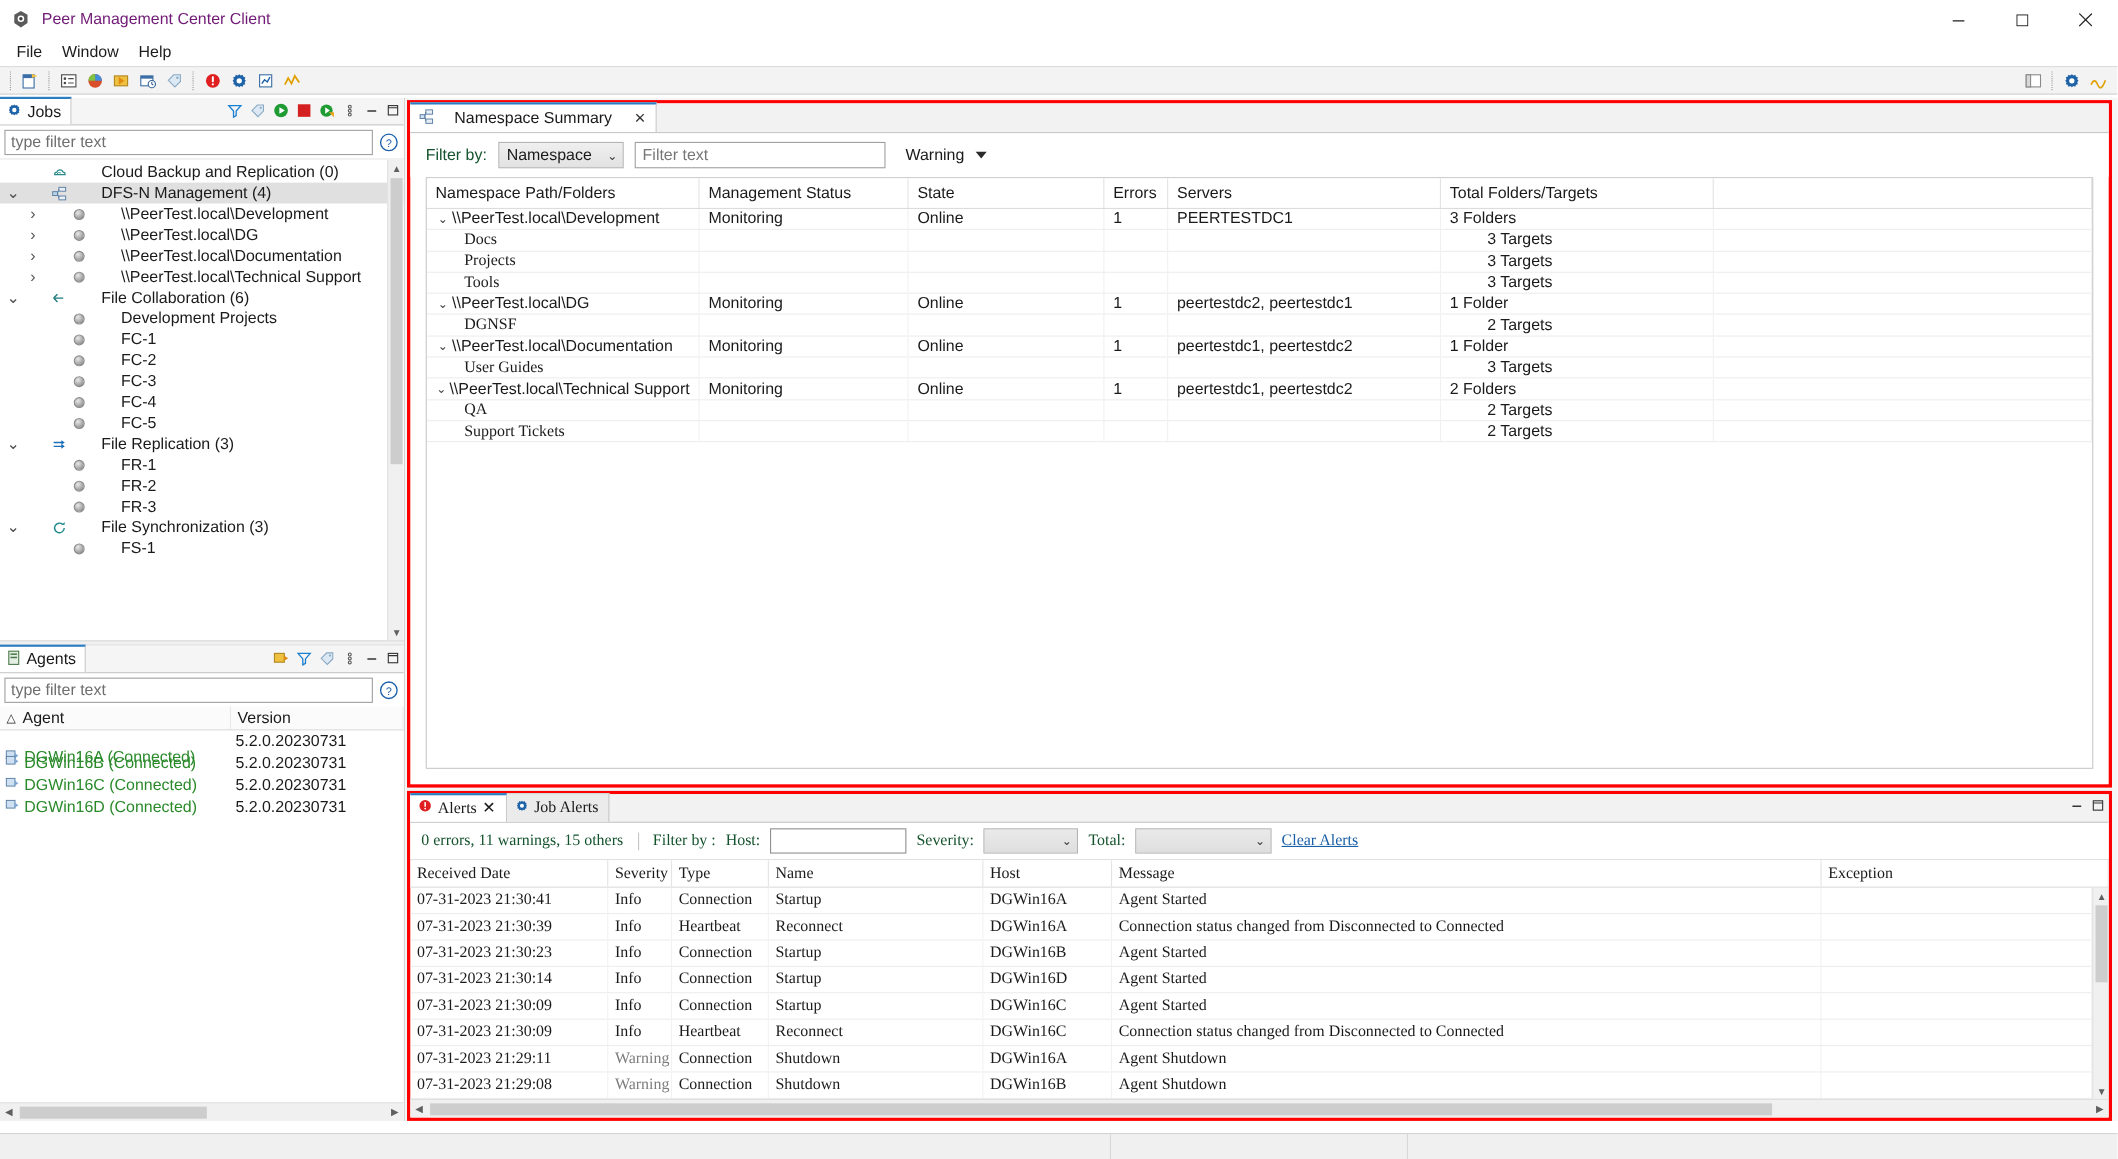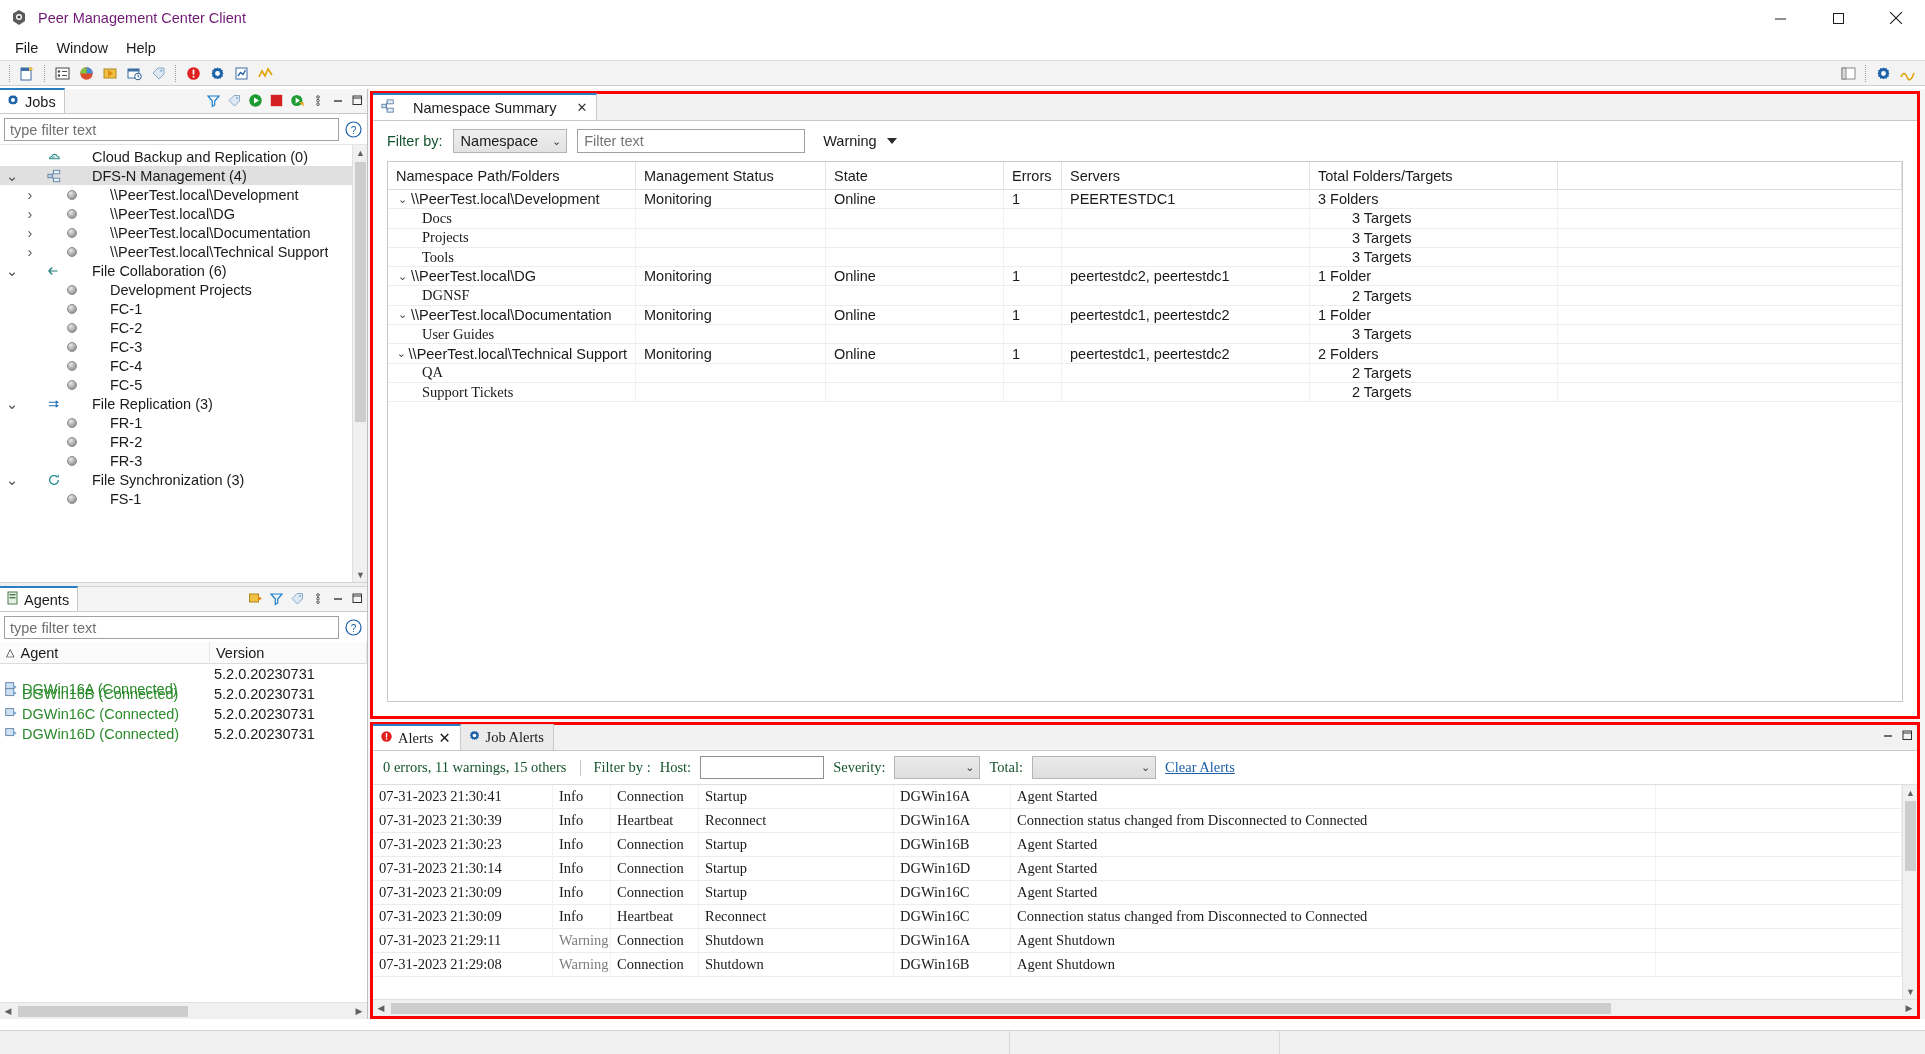--- a/index.html
+++ b/index.html
@@ -1189,20 +1189,43 @@
           <span class="chev">⌄</span>
         </div>
         <span class="lbl">Total:</span>
         <div class="type-combo">
           <span class="chev">⌄</span>
         </div>
         <span class="link">Clear Alerts</span>
       </div>
 
       <div class="al-table">
+        <div class="al-head">
+          <div class="al-th a1">
+              <span>Received Date</span>
+            </div>
+          <div class="al-th a2">
+              <span>Severity</span>
+            </div>
+          <div class="al-th a3">
+              <span>Type</span>
+            </div>
+          <div class="al-th a4">
+              <span>Name</span>
+            </div>
+          <div class="al-th a5">
+              <span>Host</span>
+            </div>
+          <div class="al-th a6">
+              <span>Message</span>
+            </div>
+          <div class="al-th a7">
+              <span>Exception</span>
+            </div>
+        </div>
         <div style="display:flex;flex:1;overflow:hidden;">
           <div class="al-body" id="alerts-rows">
               <div class="al-row">
                 <div class="al-td a1">
                   <span>07-31-2023 21:30:41</span>
                 </div>
                 <div class="al-td a2">
                   <span>Info</span>
                 </div>
                 <div class="al-td a3">

